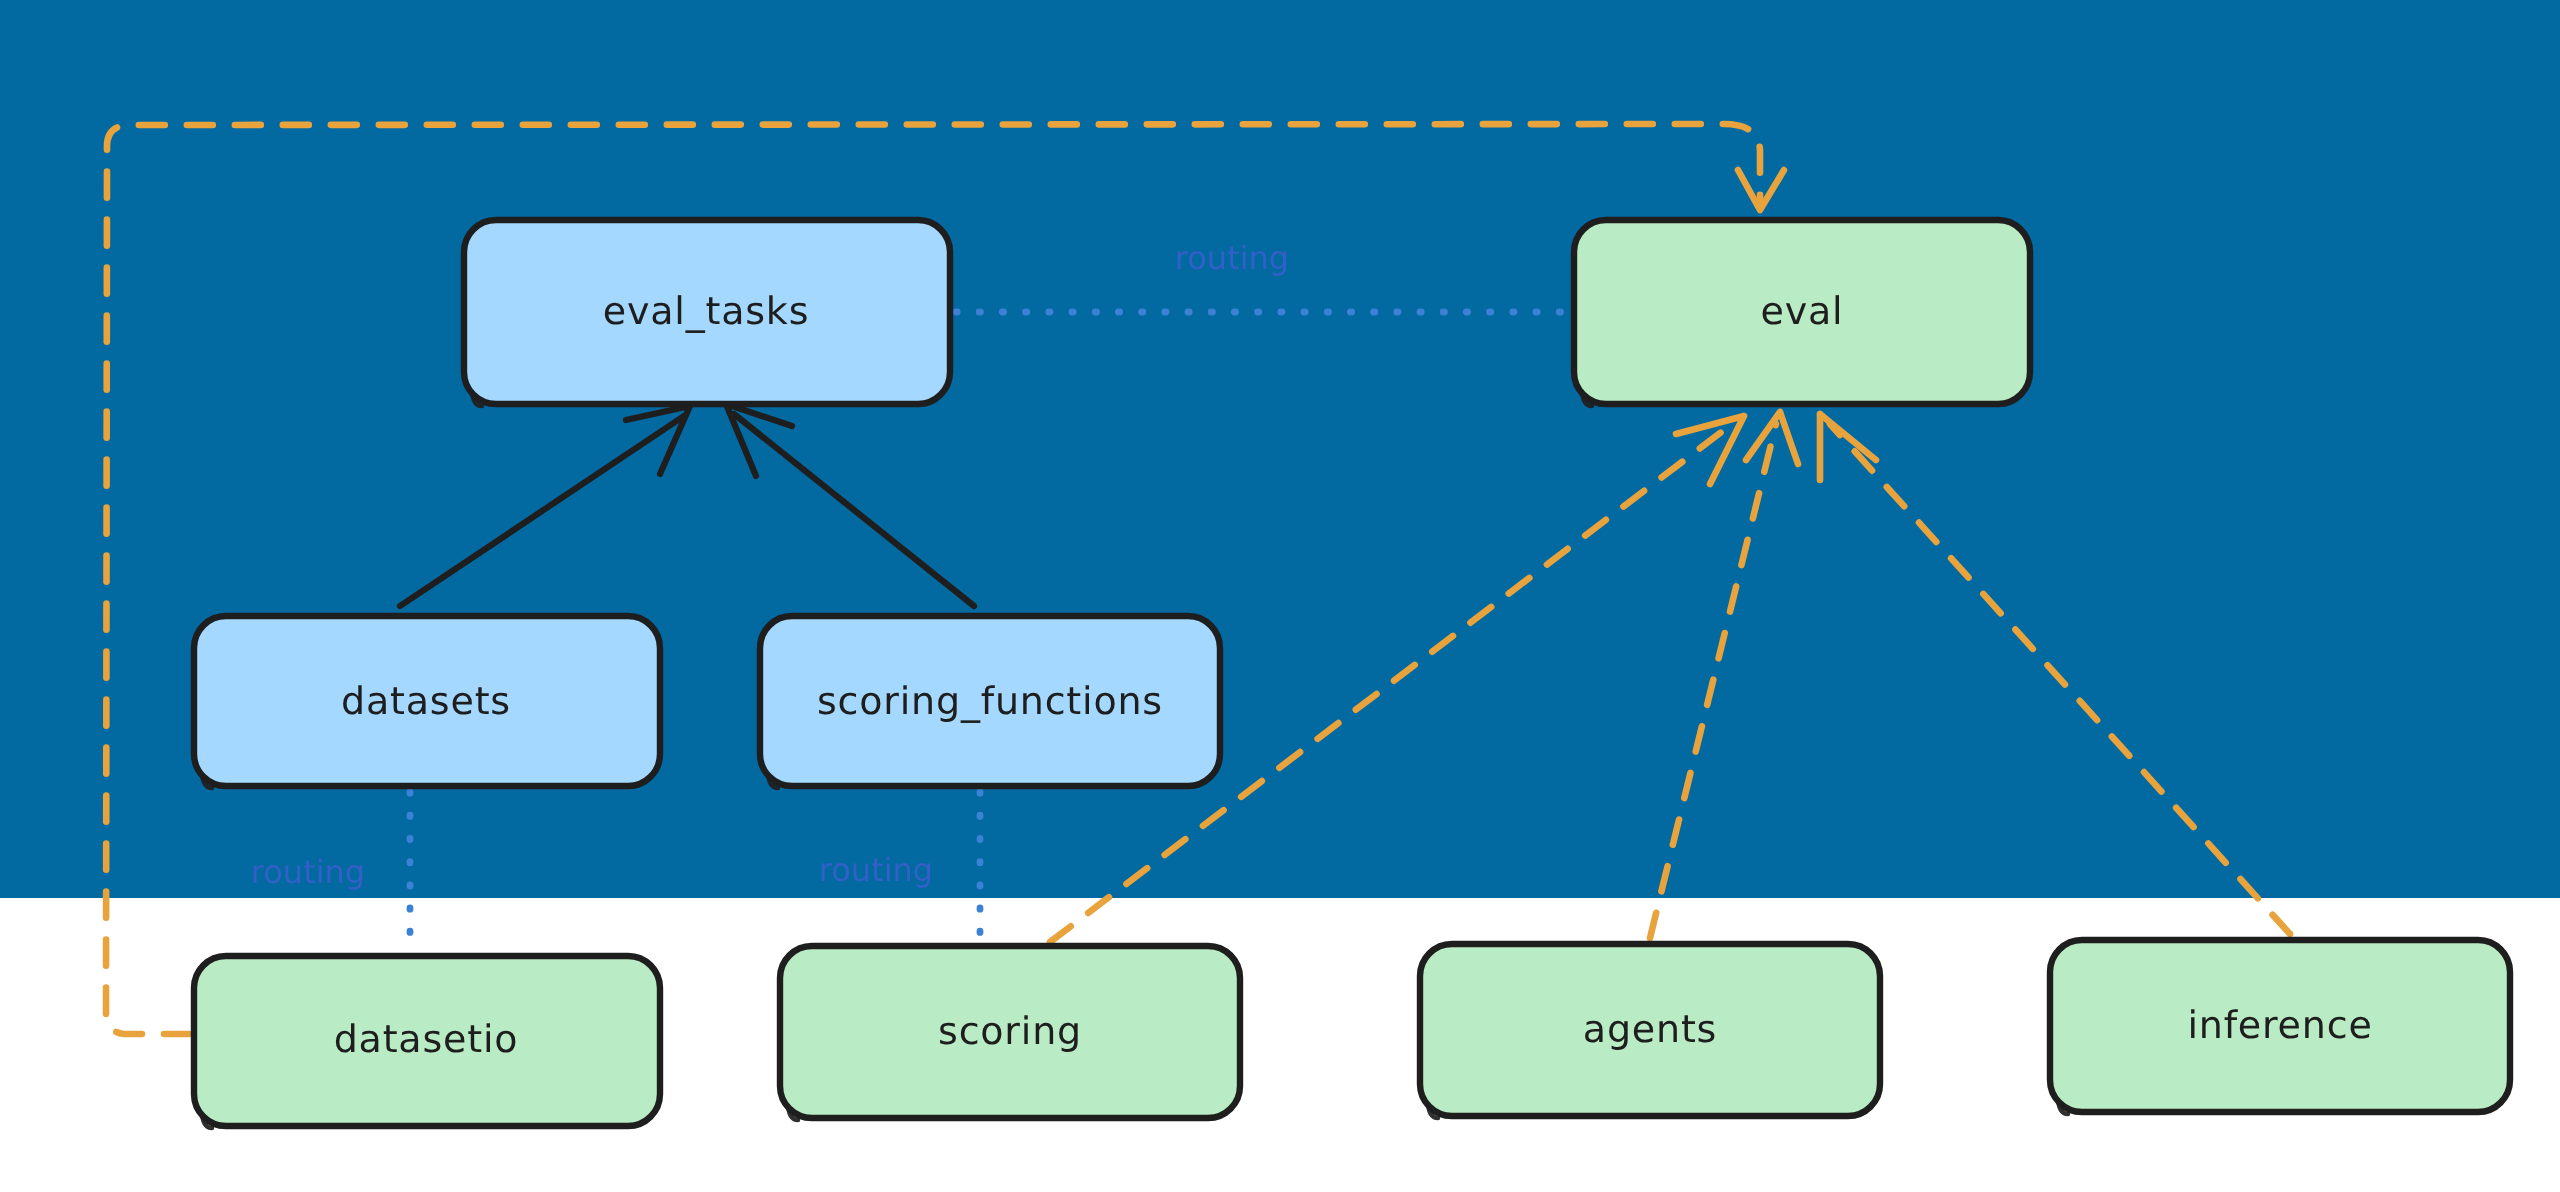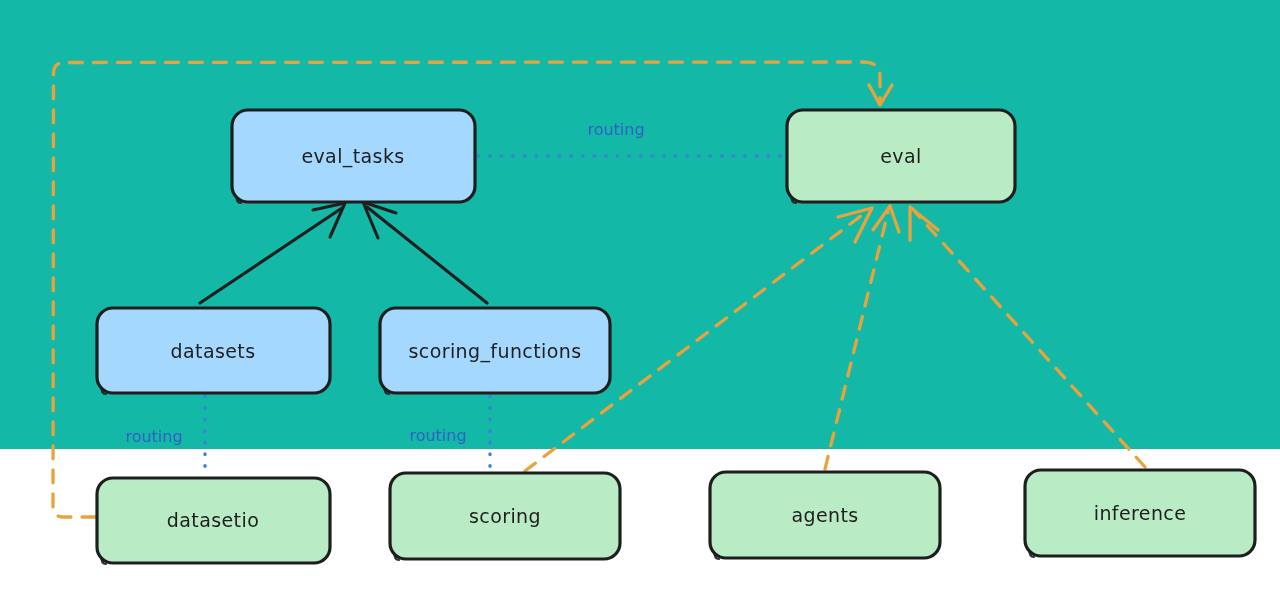--- a/index.html
+++ b/index.html
@@ -10,21 +10,21 @@
   body {
     width: 1280px;
     height: 596px;
     overflow: hidden;
     font-family: "DejaVu Sans", sans-serif;
   }
   #diagram-root {
     position: relative;
     width: 1280px;
     height: 449px;
-    background: #14b8a6;
+    background: #0369a1;
   }
   svg#diagram-svg {
     position: absolute;
     top: 0; left: 0;
     width: 1280px;
     height: 596px;
     display: block;
   }
   .node-shape {
     stroke: #1e1e1e;

